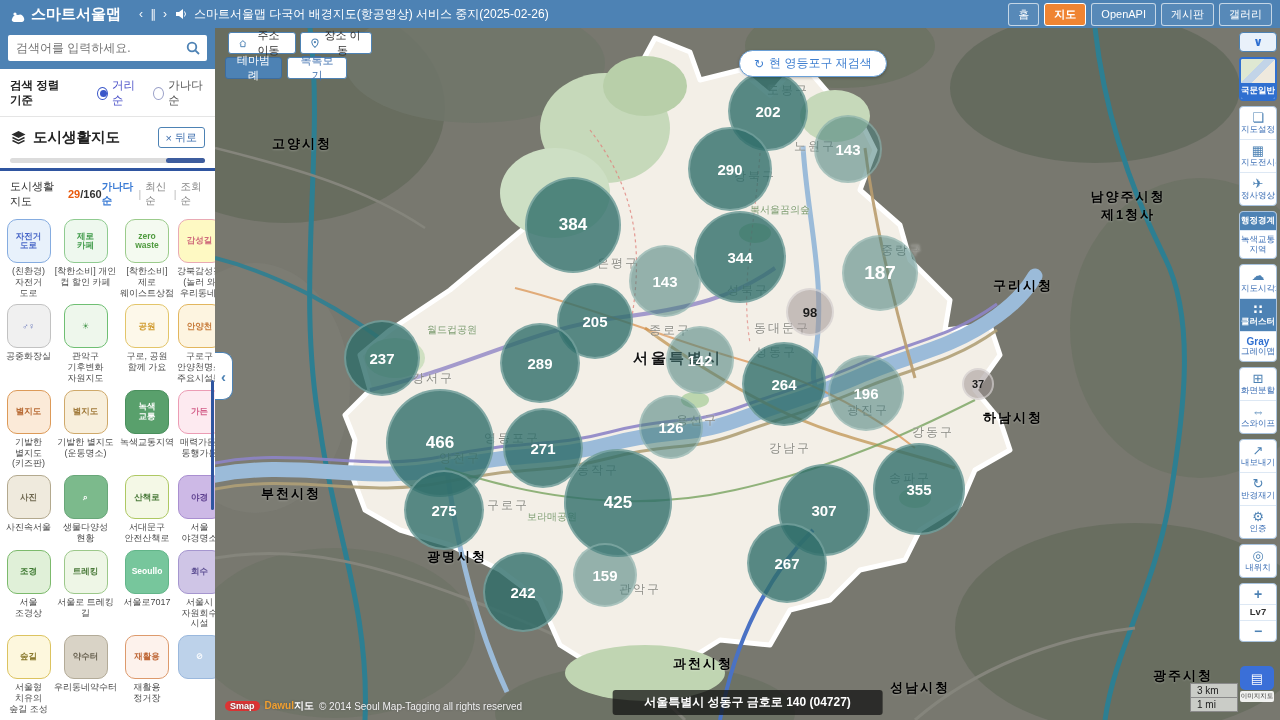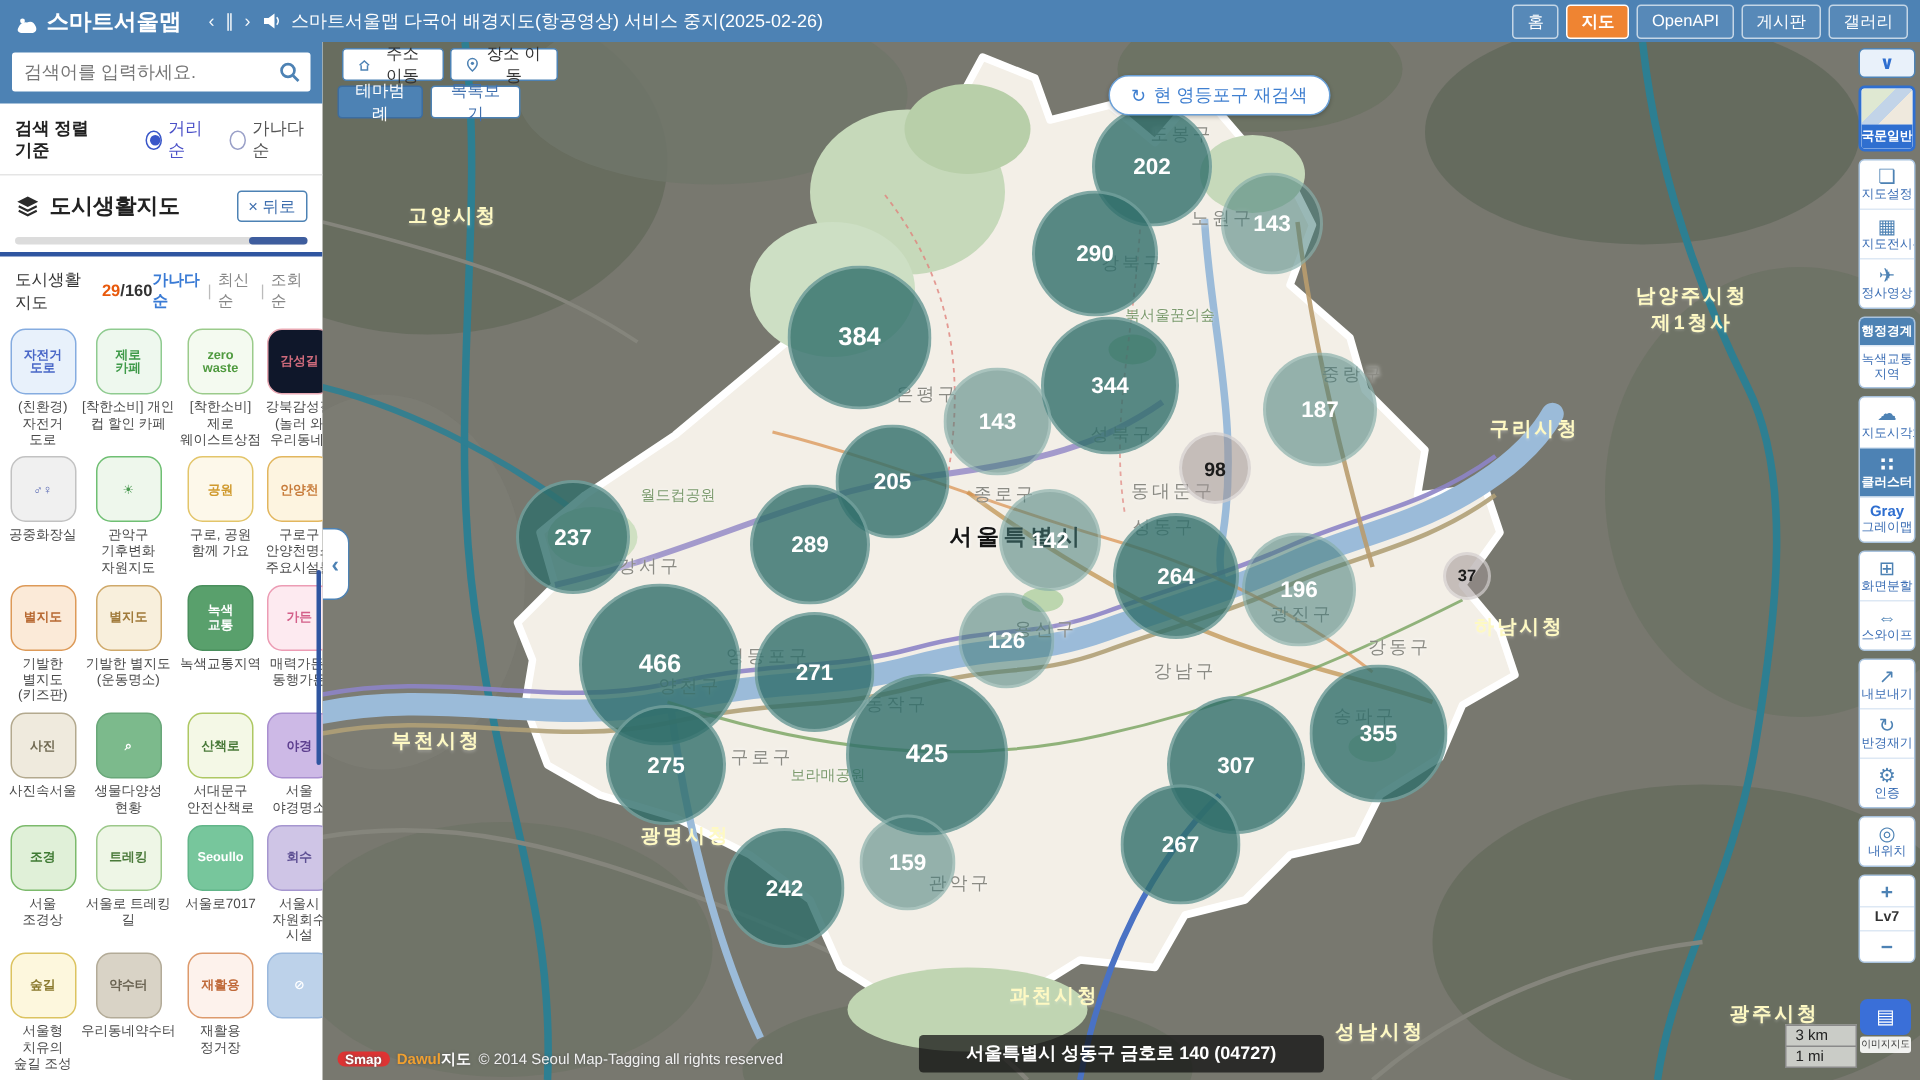--- a/index.html
+++ b/index.html
@@ -55,21 +55,21 @@
   
   .map{position:absolute;left:215px;top:28px;width:1065px;height:692px;overflow:hidden;}
   .map svg.base{position:absolute;left:0;top:0;}
   .cluster{position:absolute;border-radius:50%;display:flex;align-items:center;justify-content:center;
     color:#fff;font-weight:bold;cursor:pointer;box-sizing:border-box;}
   .cluster.t1{background:rgba(48,110,106,.8);border:2px solid rgba(210,230,226,.35);}
   .cluster.t2{background:rgba(70,125,122,.55);border:2px solid rgba(220,235,232,.3);}
   .cluster.t3{background:rgba(158,148,148,.55);border:2px solid rgba(255,255,255,.4);color:#1b1b1b;}
   .mlabel{position:absolute;transform:translate(-50%,-50%);white-space:pre-line;text-align:center;pointer-events:none;}
   .mlabel.district{font-size:12px;color:#8b8b84;letter-spacing:2px;text-shadow:0 0 3px rgba(255,255,255,.9);}
-  .mlabel.city{font-size:13px;font-weight:bold;color:#fef9c3;letter-spacing:2px;text-shadow:0 1px 2px rgba(255,255,255,.25);}
+  .mlabel.city{font-size:13px;font-weight:bold;color:#000000;letter-spacing:2px;text-shadow:0 1px 2px rgba(255,255,255,.25);}
   .mlabel.seoul{font-size:15px;font-weight:bold;color:#141414;letter-spacing:3px;text-shadow:0 0 3px #fff;}
   .mlabel.park{font-size:10px;color:#7c9a6d;text-shadow:0 0 2px #fff;}
   .mapbtn{position:absolute;display:flex;align-items:center;gap:5px;background:#fff;border:1px solid #4d82b4;
     border-radius:3px;font-size:11px;color:#333;padding:3px 10px;cursor:pointer;height:22px;box-sizing:border-box;font-family:inherit;}
   .mapbtn.blue{background:#4d82b4;color:#fff;border-color:#3c6da0;}
   .mapbtn.outline{color:#3f6fae;font-weight:normal;}
   .research{position:absolute;left:524px;top:22px;background:#fff;border:1px solid #6aa0d8;border-radius:14px;
     color:#3f7fd0;font-size:12px;padding:4px 14px;cursor:pointer;display:flex;gap:5px;align-items:center;
     box-shadow:0 1px 3px rgba(0,0,0,.25);font-family:inherit;}
   .collapse-tab{position:absolute;left:0;top:324px;width:17px;height:46px;background:#fff;border:1px solid #4d82b4;
@@ -203,21 +203,21 @@
           <div class="gicon" style="background: rgb(238, 248, 238); border-color: rgb(143, 203, 144); color: rgb(63, 154, 73);">제로
 카페</div>
           <div class="glabel">[착한소비] 개인 컵 할인 카페</div>
         </div>
         <div class="gitem">
           <div class="gicon" style="background: rgb(244, 250, 240); border-color: rgb(155, 203, 139); color: rgb(79, 154, 63);">zero
 waste</div>
           <div class="glabel">[착한소비]제로 웨이스트상점</div>
         </div>
         <div class="gitem">
-          <div class="gicon" style="background: #0f172a; border-color: rgb(233, 170, 180); color: rgb(207, 107, 124);">감성길</div>
+          <div class="gicon" style="background: #fef9c3; border-color: rgb(233, 170, 180); color: rgb(207, 107, 124);">감성길</div>
           <div class="glabel">강북감성길(놀러 와 우리동네)</div>
         </div>
         <div class="gitem">
           <div class="gicon" style="background: rgb(240, 240, 240); border-color: rgb(194, 194, 194); color: rgb(91, 107, 181);">♂♀</div>
           <div class="glabel">공중화장실</div>
         </div>
         <div class="gitem">
           <div class="gicon" style="background: rgb(238, 247, 236); border-color: rgb(111, 191, 115); color: rgb(74, 154, 80);">☀</div>
           <div class="glabel">관악구 기후변화 자원지도</div>
         </div>
@@ -389,21 +389,21 @@
         <div class="mlabel park" style="left: 565px; top: 182px;">북서울꿈의숲</div>
         <div class="mlabel park" style="left: 337px; top: 489px;">보라매공원</div>
       </div>
     <div id="clusters">
         <div class="cluster t1" style="left: 513px; top: 43px; height: 80px; width: 80px; font-size: 15px;">202</div>
         <div class="cluster t2" style="left: 599px; top: 87px; height: 68px; width: 68px; font-size: 15px;">143</div>
         <div class="cluster t1" style="left: 473px; top: 99px; height: 84px; width: 84px; font-size: 15px;">290</div>
         <div class="cluster t1" style="left: 310px; top: 149px; height: 96px; width: 96px; font-size: 17px;">384</div>
         <div class="cluster t1" style="left: 479px; top: 183px; height: 92px; width: 92px; font-size: 15px;">344</div>
         <div class="cluster t2" style="left: 414px; top: 217px; height: 72px; width: 72px; font-size: 15px;">143</div>
-        <div class="cluster t2" style="left: 627px; top: 207px; height: 76px; width: 76px; font-size: 15px;">187</div>
+        <div class="cluster t2" style="left: 627px; top: 207px; height: 76px; width: 76px; font-size: 19px;">187</div>
         <div class="cluster t3" style="left: 571px; top: 260px; height: 48px; width: 48px; font-size: 13px;">98</div>
         <div class="cluster t1" style="left: 342px; top: 255px; height: 76px; width: 76px; font-size: 15px;">205</div>
         <div class="cluster t1" style="left: 129px; top: 292px; height: 76px; width: 76px; font-size: 15px;">237</div>
         <div class="cluster t1" style="left: 285px; top: 295px; height: 80px; width: 80px; font-size: 15px;">289</div>
         <div class="cluster t2" style="left: 451px; top: 298px; height: 68px; width: 68px; font-size: 15px;">142</div>
         <div class="cluster t1" style="left: 527px; top: 314px; height: 84px; width: 84px; font-size: 15px;">264</div>
         <div class="cluster t2" style="left: 613px; top: 327px; height: 76px; width: 76px; font-size: 15px;">196</div>
         <div class="cluster t3" style="left: 747px; top: 340px; height: 32px; width: 32px; font-size: 11px;">37</div>
         <div class="cluster t2" style="left: 424px; top: 367px; height: 64px; width: 64px; font-size: 15px;">126</div>
         <div class="cluster t1" style="left: 171px; top: 361px; height: 108px; width: 108px; font-size: 17px;">466</div>

